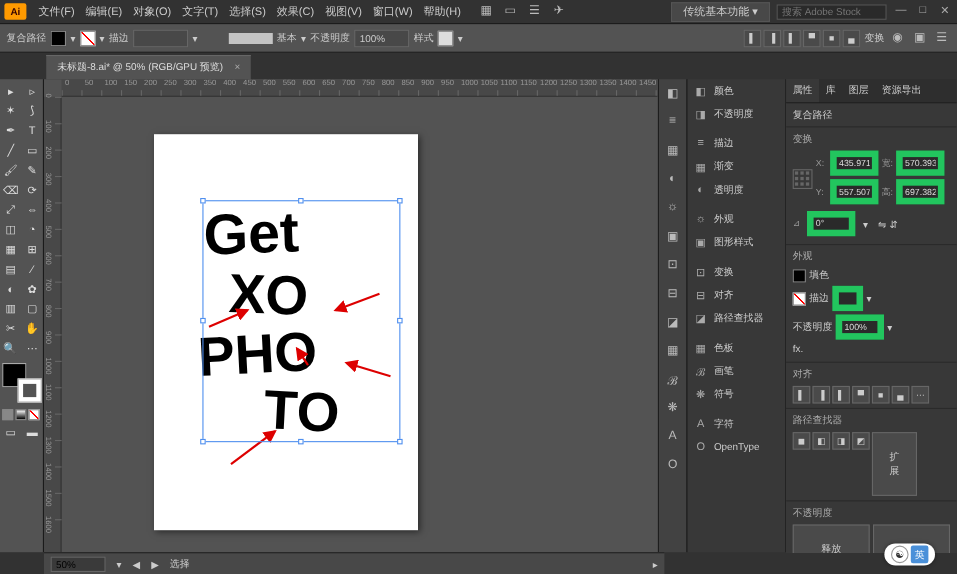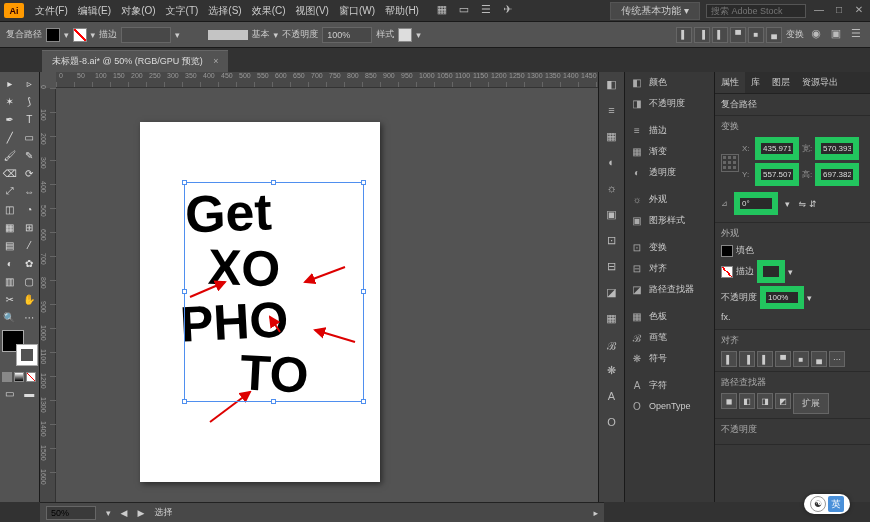--- a/index.html
+++ b/index.html
@@ -58,21 +58,21 @@
 .pp-tabs{display:flex;border-bottom:1px solid #222;background:#2e2e2e}
 .pp-tab{padding:4px 6px;font-size:9px;cursor:pointer}
 .pp-tab.active{background:#383838}
 .pp-section{padding:4px 6px;border-bottom:1px solid #2a2a2a}
 .pp-title{font-size:9px;color:#aaa;margin-bottom:4px}
 .pp-row{display:flex;align-items:center;gap:3px;margin-bottom:3px}
 .pp-label{width:10px;font-size:8px;color:#999}
 .pp-input{background:#2a2a2a;border:6px solid #22c55e;color:#ddd;font-size:8px;padding:1px 2px;width:44px}
 .pp-ref{width:18px;height:18px;border:1px solid #666;display:grid;grid-template:repeat(3,1fr)/repeat(3,1fr);gap:1px;padding:1px}
 .pp-ref i{background:#666;width:3px;height:3px}
-.pp-btn{flex:1;background:#4a4a4a;border:1px solid #666;padding:3px;text-align:center;font-size:9px;cursor:pointer}
+.pp-btn{flex:1;background:#4a4a4a;border:1px solid #666;padding:15px;text-align:center;font-size:9px;cursor:pointer}
 .align-row{display:flex;gap:2px}
 .align-btn{width:16px;height:16px;background:#4a4a4a;border:1px solid #666;font-size:8px;display:flex;align-items:center;justify-content:center;cursor:pointer}
 .status-bar{position:absolute;bottom:0;left:40px;right:266px;height:20px;background:#484848;display:flex;align-items:center;padding:0 6px;gap:10px;font-size:9px;border-top:1px solid #222}
 .zoom-dd{background:#3a3a3a;border:1px solid #666;padding:1px 4px;font-size:9px;width:50px}
 .ime-badge{position:absolute;right:20px;bottom:8px;background:#fff;border-radius:10px;padding:2px 6px;display:flex;align-items:center;gap:2px;box-shadow:0 0 4px rgba(0,0,0,.4)}
 .ime-ico{width:16px;height:16px;background:#fff;border:1px solid #999;border-radius:50%;font-size:9px;display:flex;align-items:center;justify-content:center;color:#333}
 .ime-lang{width:16px;height:16px;background:#4a90d9;color:#fff;border-radius:2px;font-size:9px;display:flex;align-items:center;justify-content:center}
 </style>
 </head>
 <body>
@@ -471,20 +471,24 @@
       <div class="align-row">
         <div class="align-btn">◼</div>
         <div class="align-btn">◧</div>
         <div class="align-btn">◨</div>
         <div class="align-btn">◩</div>
         <div class="pp-btn" style="flex:0 0 36px">扩展</div>
       </div>
     </div>
     <div class="pp-section">
       <div class="pp-title">不透明度</div>
+      <div class="pp-row">
+        <div class="pp-btn">释放</div>
+        <div class="pp-btn">编组</div>
+      </div>
     </div>
   </div>
 </div>
 
 <div class="status-bar">
   <input class="zoom-dd" value="50%" style="">
   <span>▾</span>
   <span>◀</span>
   <span>▶</span>
   <span>选择</span>

